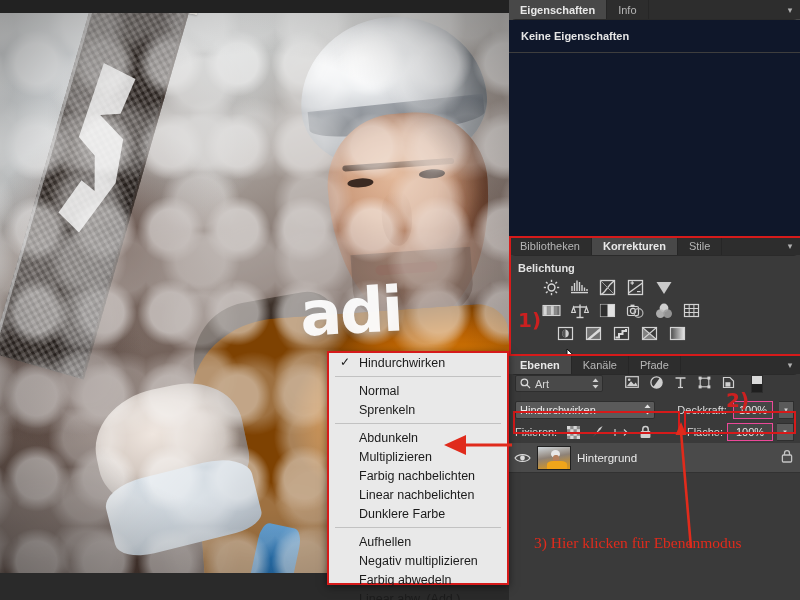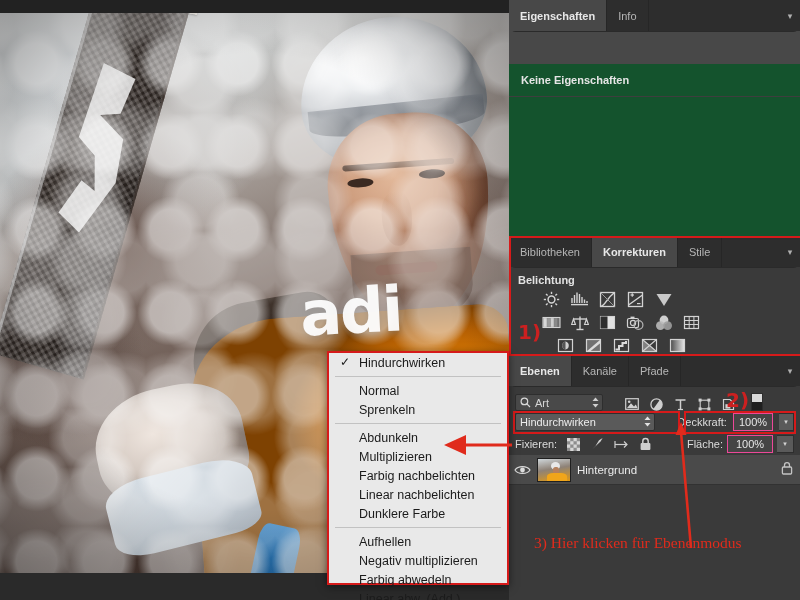--- a/index.html
+++ b/index.html
@@ -158,39 +158,39 @@
     background-size: 67px 83px, 113px 59px, 43px 127px;
     background-position: 3px 9px, 31px 41px, 17px 63px;
     mix-blend-mode: screen; opacity:.55;
   }
   .ph-vig { background: radial-gradient(ellipse 78% 74% at 50% 48%, rgba(0,0,0,0) 55%, rgba(0,0,0,.38) 100%); }
 
   
   #panels { position:absolute; left:509px; top:0; width:291px; height:600px; background:#3a3a3a; }
 
   .panel-tabbar {
-    position:relative; height:32px; background:#2d2d2d; display:flex; align-items:stretch;
+    position:relative; height:20px; background:#2d2d2d; display:flex; align-items:stretch;
     border-bottom:1px solid #2a2a2a;
     border-radius:7px;
   }
   .ptab {
     display:flex; align-items:center; padding:0 11px; font-size:11px; color:#9a9a9a;
     background:#2d2d2d; border-right:1px solid #262626; white-space:nowrap;
   }
   .ptab.active { background:#484848; color:#e8e8e8; font-weight:bold; }
   .ptab.plain { color:#b6b6b6; }
   .tabbar-fill { flex:1; background:#2d2d2d; position:relative; }
   .panel-menu-btn {
     position:absolute; right:4px; top:50%; transform:translateY(-50%);
     width:12px; height:12px; color:#b0b0b0; font-size:9px; line-height:12px; text-align:center;
   }
 
   
   #properties { position:absolute; left:0; top:0; width:291px; height:236px; background:#484848; }
-  #prop-body { position:relative; height:216px; background:#14532d;margin-top:32px; }
+  #prop-body { position:relative; height:216px; background:#0f172a; }
   #prop-empty { padding:10px 12px; font-size:11px; font-weight:bold; color:#e6e6e6; }
   #prop-sep { position:absolute; left:0; top:32px; width:291px; height:1px; background:#3e3e3e; }
 
   
   #adjust { position:absolute; left:0; top:236px; width:291px; height:119px; background:#3a3a3a; }
   #adj-title { padding:6px 9px 2px; font-size:11px; font-weight:bold; color:#e2e2e2; }
   #adj-grid { position:relative; padding:2px 0 0 0; }
   .icon-row { display:flex; gap:7px; padding-left:32px; margin-bottom:4px; }
   .adj-ico {
     width:21px; height:19px; position:relative; display:flex; align-items:center; justify-content:center;
@@ -198,21 +198,21 @@
   .adj-ico svg { display:block; }
   #marker1 {
     position:absolute; left:9px; top:32px; font-size:20px; font-weight:bold;
     color:#cc2020; font-family:"DejaVu Sans", sans-serif;
   }
   #cursor-arrow { position:absolute; left:57px; top:72px; width:13px; height:20px; }
 
   
   #layers { position:absolute; left:0; top:355px; width:291px; height:171px; background:#3a3a3a; }
   #layer-filter {
-    display:flex; align-items:flex-end; height:24px; padding:0 6px; gap:6px; background:#3a3a3a;
+    display:flex; align-items:flex-start; height:24px; padding:0 6px; gap:6px; background:#3a3a3a;
   }
   .filter-box {
     width:88px; height:17px; background:#494949; border:1px solid #2e2e2e; border-radius:2px;
     display:flex; align-items:center; gap:4px; padding:0 4px; position:relative;
   }
   .filter-box .lbl { font-size:11px; color:#d6d6d6; }
   .stepper { position:absolute; right:3px; top:2px; display:flex; flex-direction:column; gap:1px; }
   .f-icons { display:flex; align-items:center; gap:10px; margin-left:16px; }
   .f-ico { width:14px; height:14px; display:flex; align-items:center; justify-content:center; color:#cfcfcf; }
   .toggle-sw { width:12px; height:18px; margin-left:10px; border:1px solid #2d2d2d; background:linear-gradient(180deg,#d9d9d9 50%, #1f1f1f 50%); }

